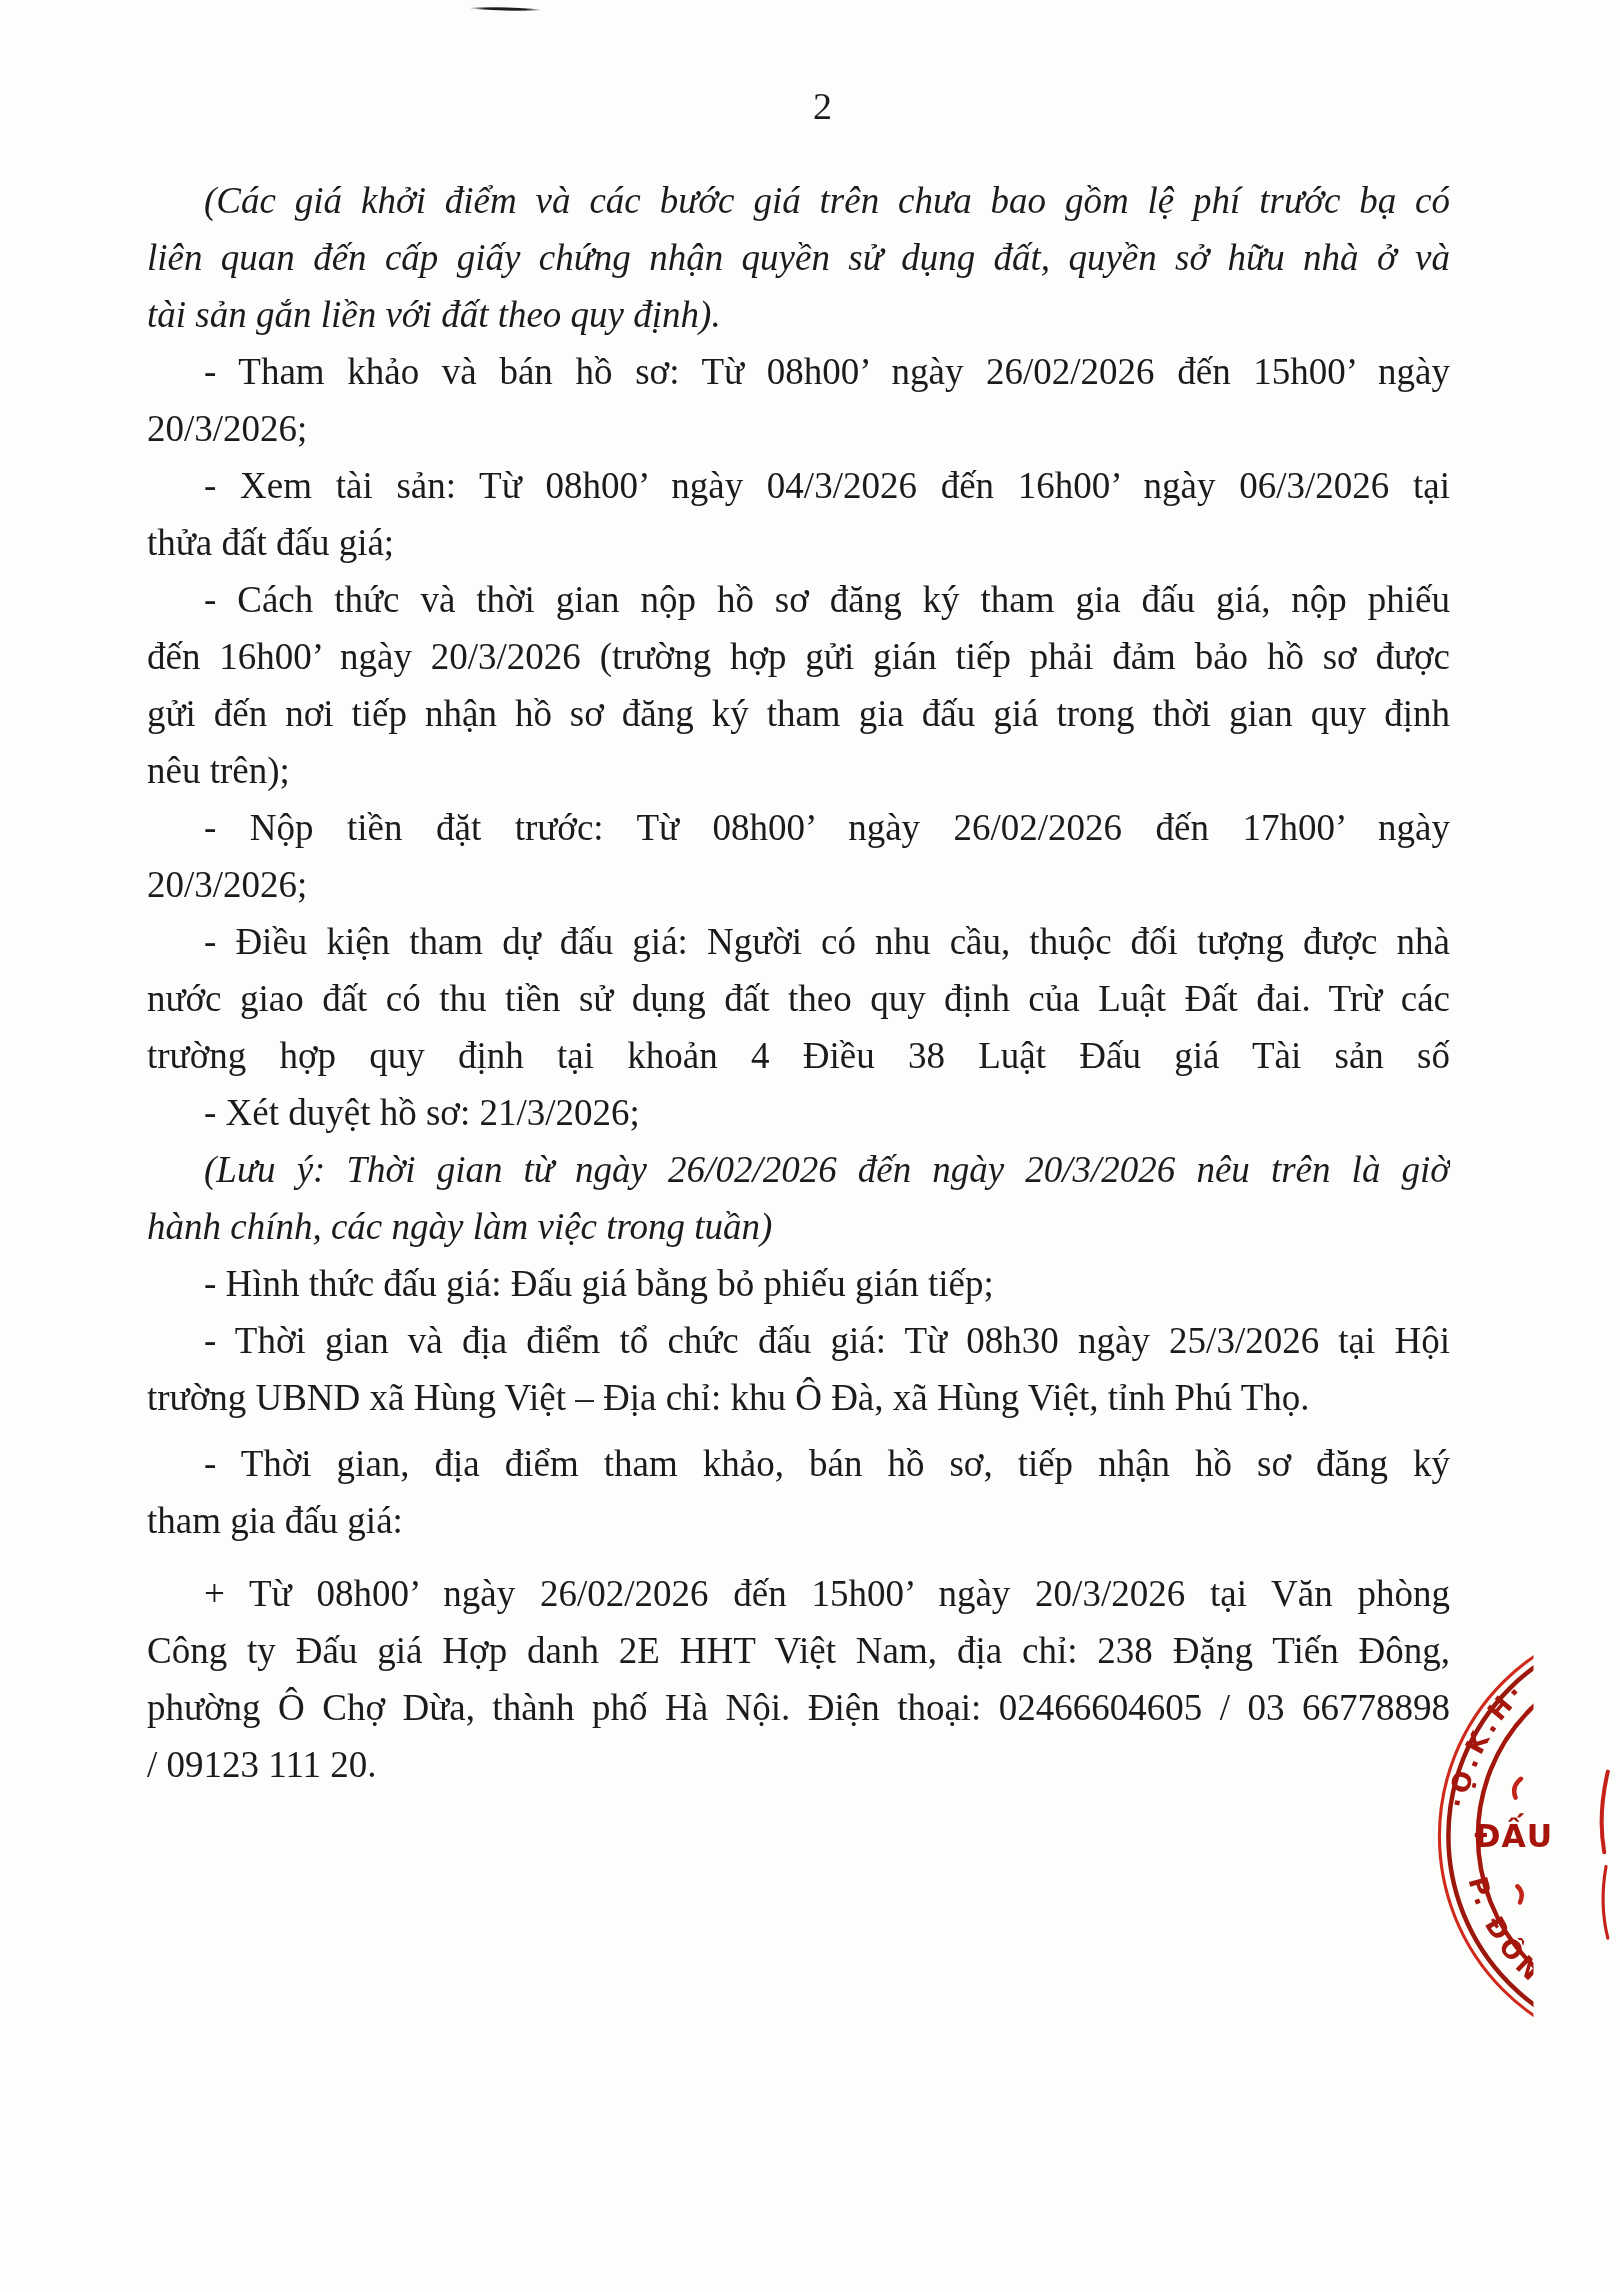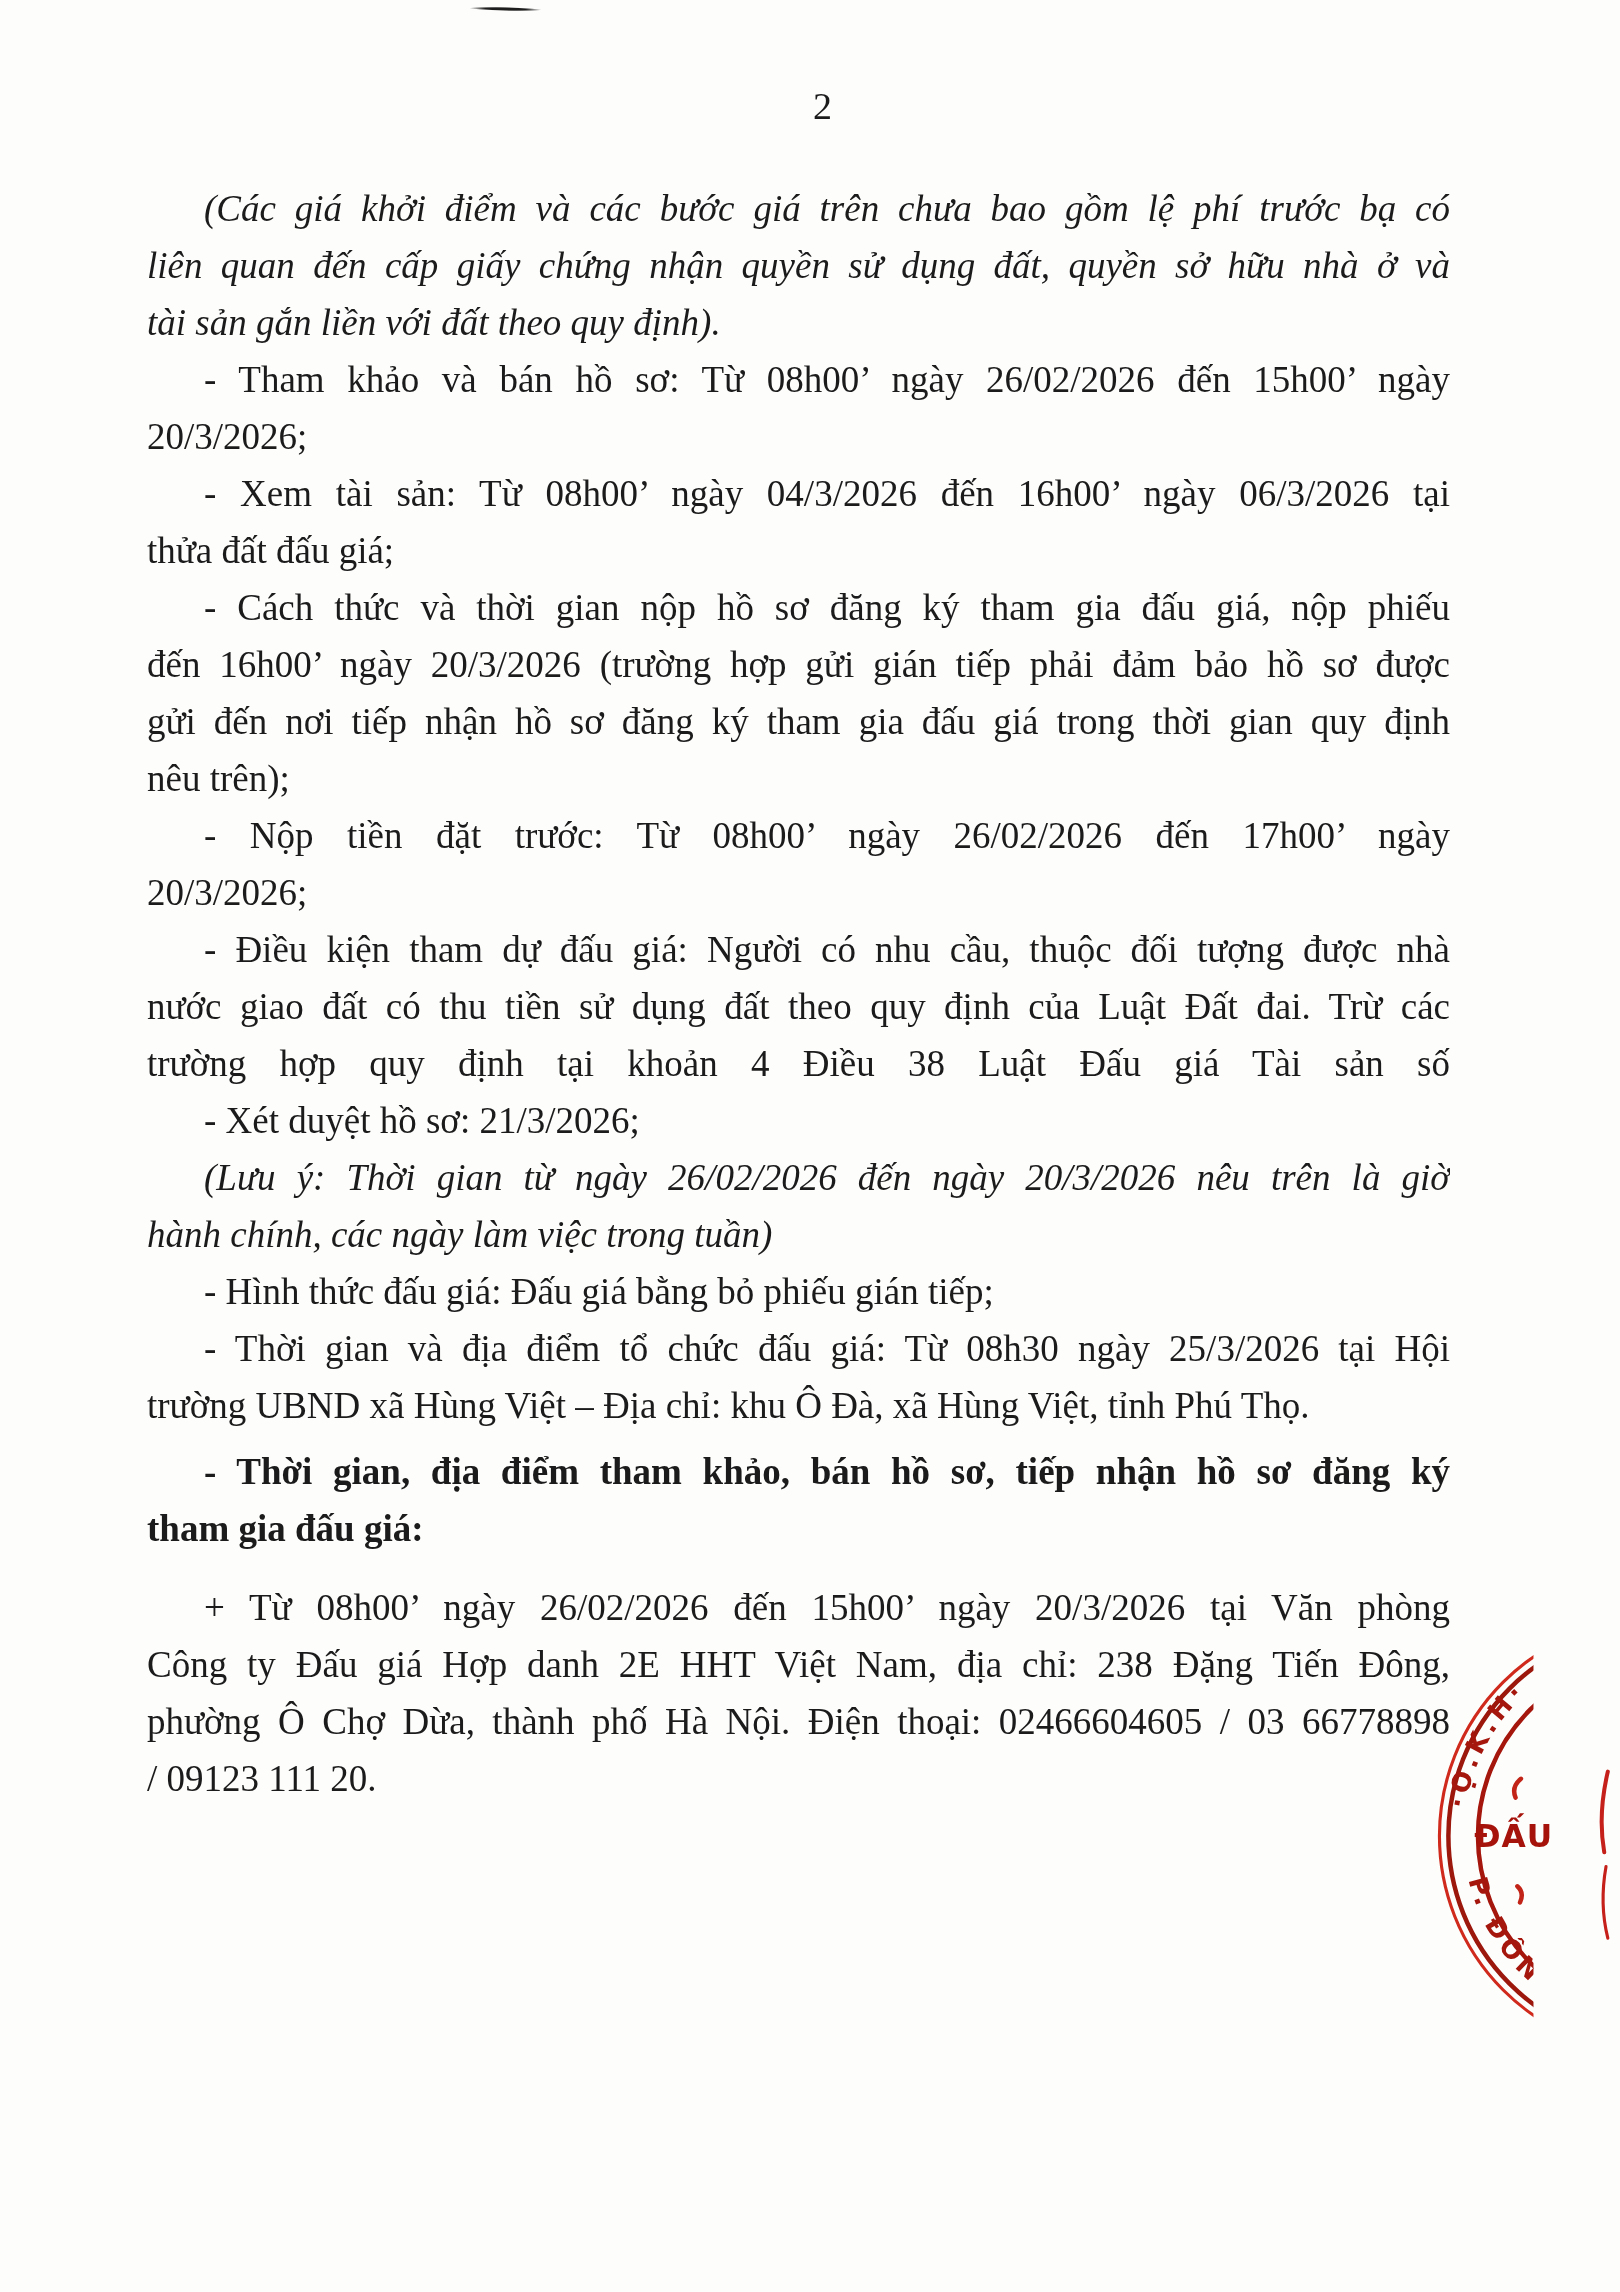--- a/index.html
+++ b/index.html
@@ -16,26 +16,26 @@
     width:73px; height:3.6px;
     background:radial-gradient(closest-side,#1d1d1d 55%, rgba(30,30,30,0) 100%);
     transform:rotate(1.4deg);
     border-radius:1.8px;
   }
   .page-number {
     position:absolute; left:813px; top:86px;
     font-size:38px; line-height:1.1;
   }
   .content {
-    position:absolute; left:147px; top:180px; width:1303px;
+    position:absolute; left:147px; top:172px; width:1303px;
     font-size:37px;
   }
   .para { margin:0; padding:0; }
   .para.italic { font-style:italic; }
-  .para.bold { font-weight:bold; margin-top:9px; margin-bottom:22px; }
+  .para.bold { font-weight:normal; margin-top:9px; margin-bottom:16px; }
   .jline {
     display:block;
     text-align:justify;
     height:57px;
     overflow:hidden;
     line-height:57px;
   }
   .jline::after { content:""; display:inline-block; width:100%; }
   .jline.first { text-indent:57px; }
   .jline.last { text-align:left; }

